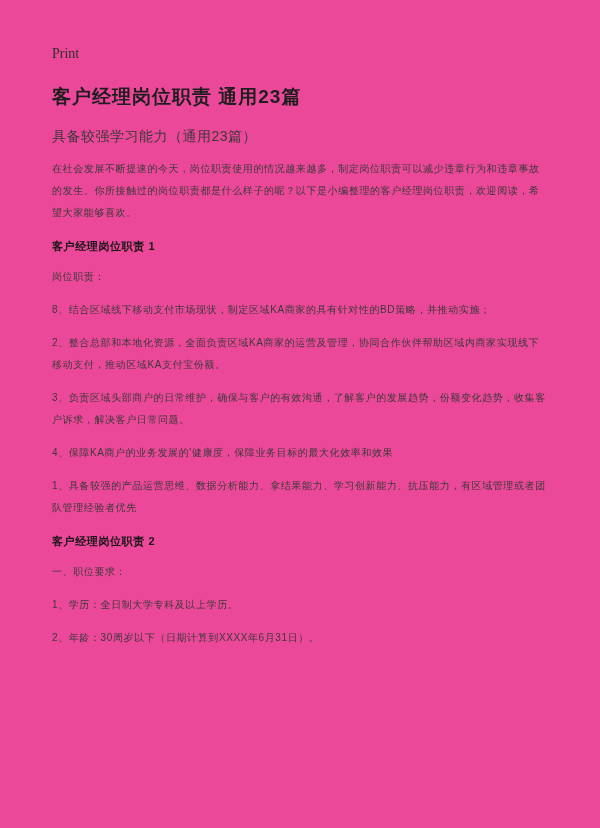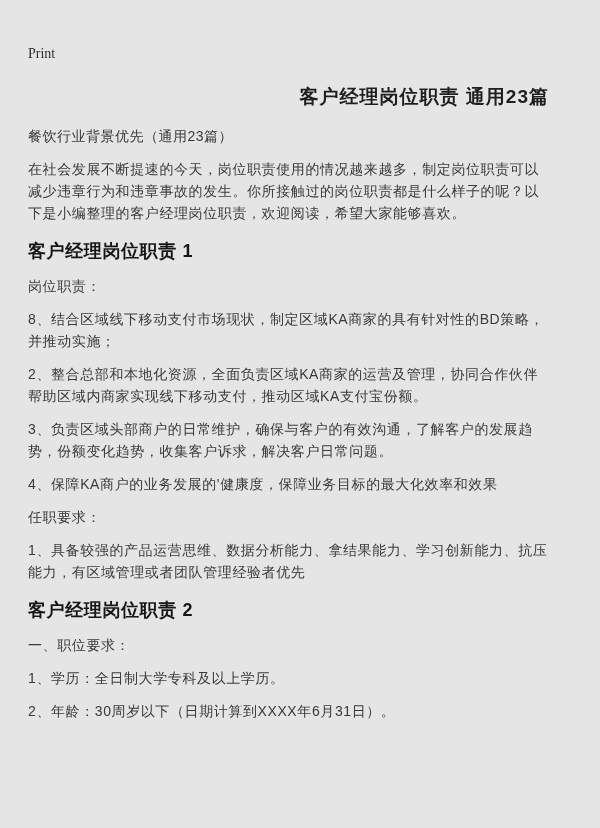--- a/index.html
+++ b/index.html
@@ -1,86 +1,85 @@
 <!DOCTYPE html>
 <html><head>
 <meta charset="utf-8">
 <style>
   * { box-sizing: border-box; }
   html, body { margin: 0; padding: 0; background: #ffffff; }
   .page {
     position: relative;
     width: 600px;
     height: 828px;
-    background: #e5e5e5;
+    background: #ec4899;
     font-family: "Liberation Sans", sans-serif;
     color: #3a3a3a;
-    padding: 44px 51px 0 28px;
+    padding: 44px 51px 0 52px;
     overflow: hidden;
   }
   .print-link {
     font-family: "Liberation Serif", serif;
     font-size: 14px;
     color: #2f2f2f;
     display: inline-block;
   }
   .doc-title {
-    text-align: right;
+    text-align: left;
     font-size: 19px;
     font-weight: bold;
     color: #1e1e1e;
     letter-spacing: 1px;
     margin: 22px 0 0 0;
   }
   .doc-subtitle {
     font-size: 14px;
     color: #3a3a3a;
     margin-top: 18px;
     letter-spacing: 0.5px;
   }
   .para {
-    font-size: 14px;
+    font-size: 10px;
     line-height: 22px;
     letter-spacing: 0.6px;
     margin: 11px 0;
     color: #3a3a3a;
     word-break: break-all;
   }
   .para.first { margin-top: 12px; }
   .section-heading {
-    font-size: 18px;
+    font-size: 11px;
     font-weight: bold;
     color: #161616;
     letter-spacing: 0.6px;
     margin: 15px 0 12px 0;
   }
 </style>
 </head>
 <body>
 
 <div class="page">
 
   <a class="print-link">Print</a>
 
   <h1 class="doc-title">客户经理岗位职责 通用23篇</h1>
 
-  <div class="doc-subtitle">餐饮行业背景优先（通用23篇）</div>
+  <div class="doc-subtitle">具备较强学习能力（通用23篇）</div>
 
   <p class="para first">在社会发展不断提速的今天，岗位职责使用的情况越来越多，制定岗位职责可以减少违章行为和违章事故的发生。你所接触过的岗位职责都是什么样子的呢？以下是小编整理的客户经理岗位职责，欢迎阅读，希望大家能够喜欢。</p>
 
   <h2 class="section-heading">客户经理岗位职责 1</h2>
 
   <p class="para">岗位职责：</p>
 
   <p class="para">8、结合区域线下移动支付市场现状，制定区域KA商家的具有针对性的BD策略，并推动实施；</p>
   <p class="para">2、整合总部和本地化资源，全面负责区域KA商家的运营及管理，协同合作伙伴帮助区域内商家实现线下移动支付，推动区域KA支付宝份额。</p>
   <p class="para">3、负责区域头部商户的日常维护，确保与客户的有效沟通，了解客户的发展趋势，份额变化趋势，收集客户诉求，解决客户日常问题。</p>
   <p class="para">4、保障KA商户的业务发展的'健康度，保障业务目标的最大化效率和效果</p>
 
-  <p class="para">任职要求：</p>
 
   <p class="para">1、具备较强的产品运营思维、数据分析能力、拿结果能力、学习创新能力、抗压能力，有区域管理或者团队管理经验者优先</p>
 
   <h2 class="section-heading">客户经理岗位职责 2</h2>
 
   <p class="para">一、职位要求：</p>
 
   <p class="para">1、学历：全日制大学专科及以上学历。</p>
   <p class="para">2、年龄：30周岁以下（日期计算到XXXX年6月31日）。</p>
 

